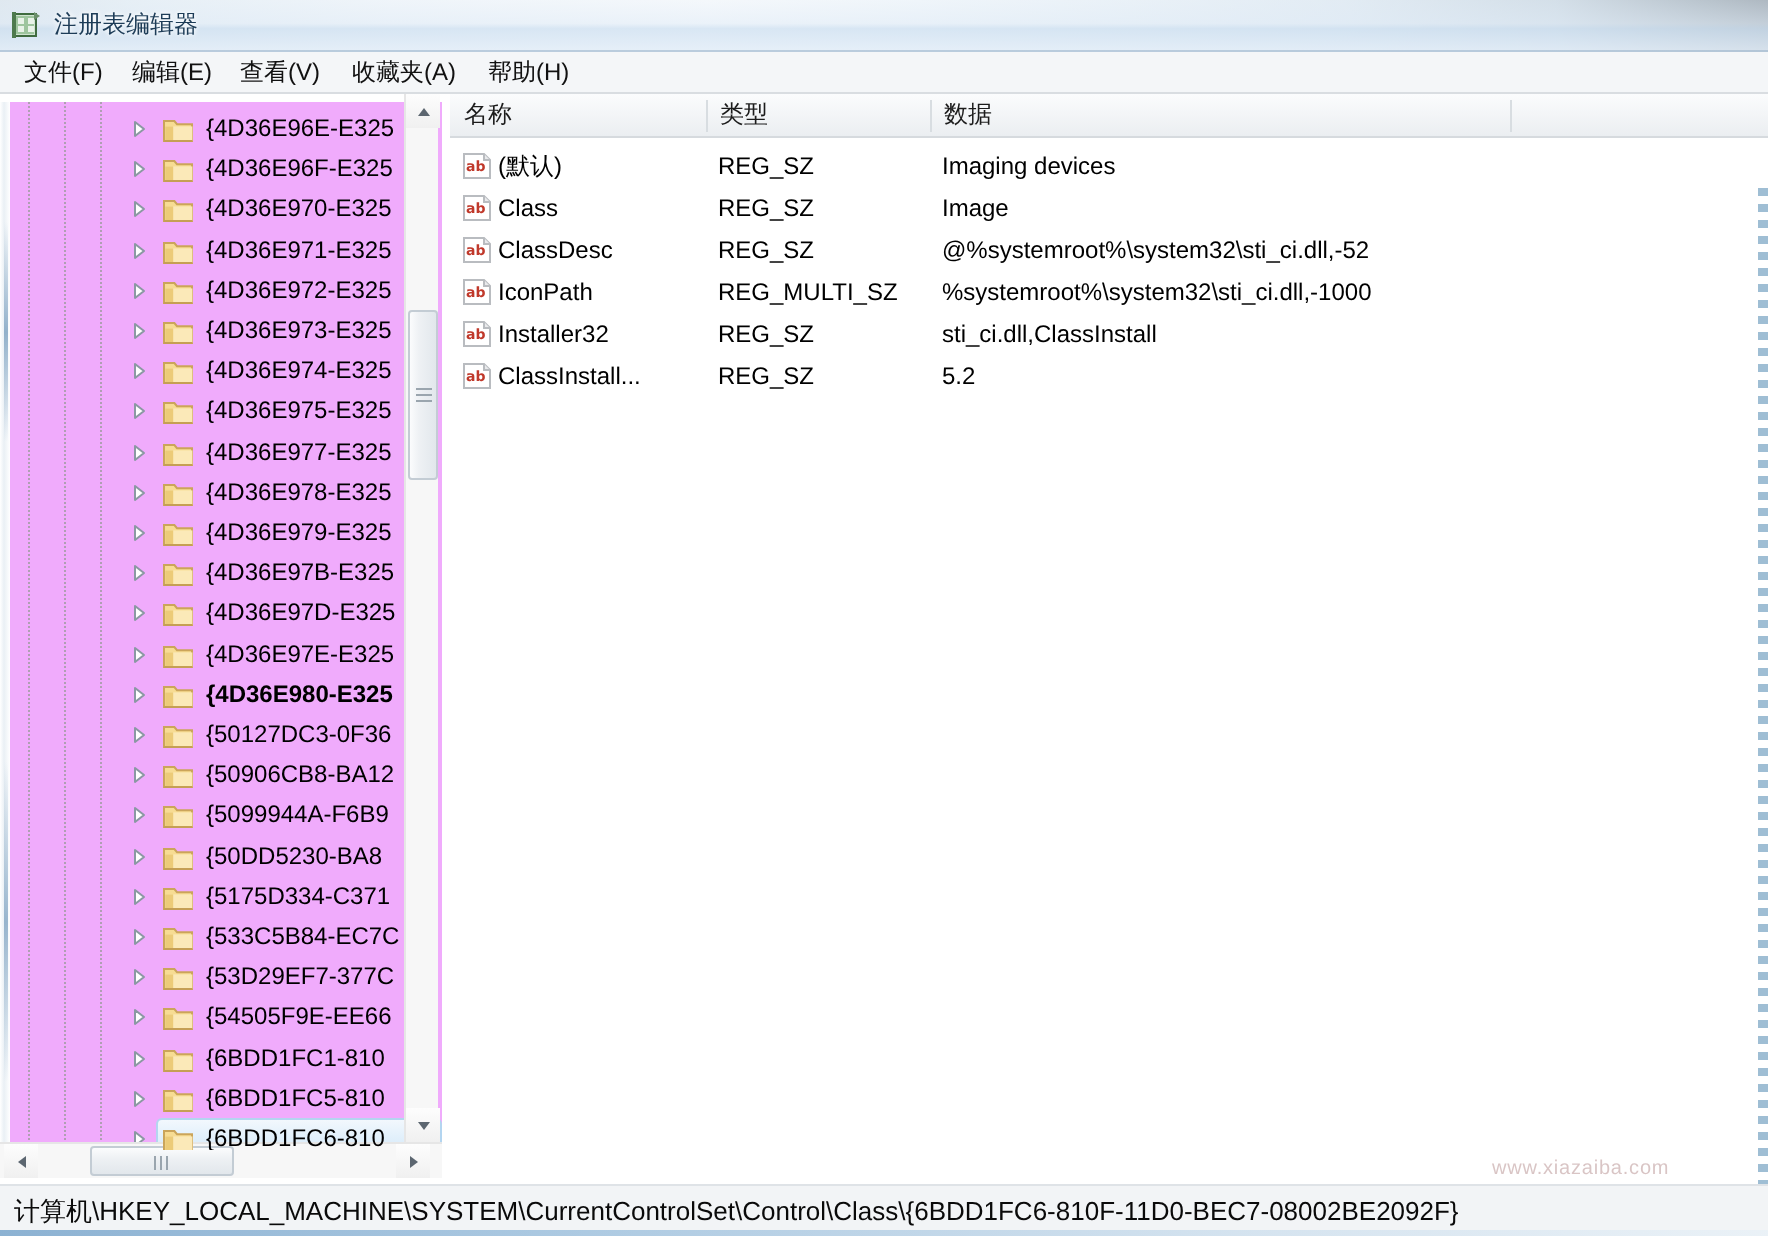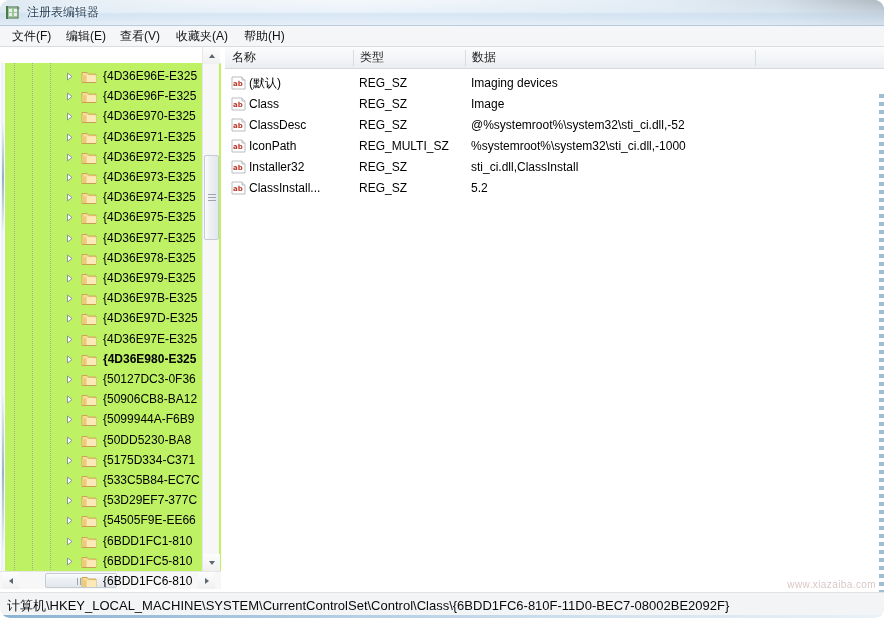--- a/index.html
+++ b/index.html
@@ -7,21 +7,20 @@
     margin: 0; padding: 0;
     width: 884px; height: 618px;
     overflow: hidden;
     background: #ffffff;
     font-family: "Liberation Sans", "DejaVu Sans", sans-serif;
   }
   #app {
     position: relative;
     width: 884px; height: 618px;
     overflow: hidden;
-    border-radius: 10px;
   }
 
   
   .titlebar {
     position: absolute; left: 0; top: 0; width: 884px; height: 26px;
     background:
       linear-gradient(to bottom,
         rgba(255,255,255,0.55) 0%,
         rgba(236,243,250,0.75) 45%,
         rgba(214,229,243,0.85) 55%,
@@ -59,22 +58,22 @@
   }
 
   
   .client {
     position: absolute; left: 0; top: 47px; width: 884px; height: 545px;
     background: #ffffff;
   }
 
   
   .tree-pane {
-    position: absolute; left: 0; top: 16px; width: 221px; height: 524px;
-    background: #bef264; overflow: hidden; padding-left: 38px;
+    position: absolute; left: 0; top: 4px; width: 221px; height: 524px;
+    background: #f0abfc; overflow: hidden; padding-left: 38px;
   }
   .tree-edge-left {
     position: absolute; left: 0; top: 0; width: 5px; height: 545px;
     background: linear-gradient(to right, #ffffff 0%, #eaf0f5 40%, #ffffff 100%);
   }
   .tree-edge-left:before {
     content:""; position:absolute; left:2px; top:60px; width:2px; height:110px;
     background: linear-gradient(to bottom, rgba(150,180,205,0) 0%, rgba(130,165,195,.85) 50%, rgba(150,180,205,0) 100%);
   }
   .tree-edge-left:after {
@@ -248,21 +247,21 @@
   .wm-main {
     position: absolute; left: 0; top: 0; width: 130px;
     font-size: 33px; font-weight: bold; letter-spacing: 1px;
     color: transparent;
     -webkit-text-stroke: 1.2px rgba(150,160,172,0.45);
     text-align: center; line-height: 38px;
     font-family: "DejaVu Sans", "Liberation Sans", sans-serif;
   }
   .wm-sub {
     position: absolute; left: 0; bottom: 0; width: 130px;
-    text-align: right;
+    text-align: left;
     font-size: 10px; letter-spacing: .4px;
     color: rgba(185,150,150,0.55);
     font-family: "Liberation Sans", sans-serif;
   }
 </style>
 </head>
 <body>
 
 <div id="app">
 

